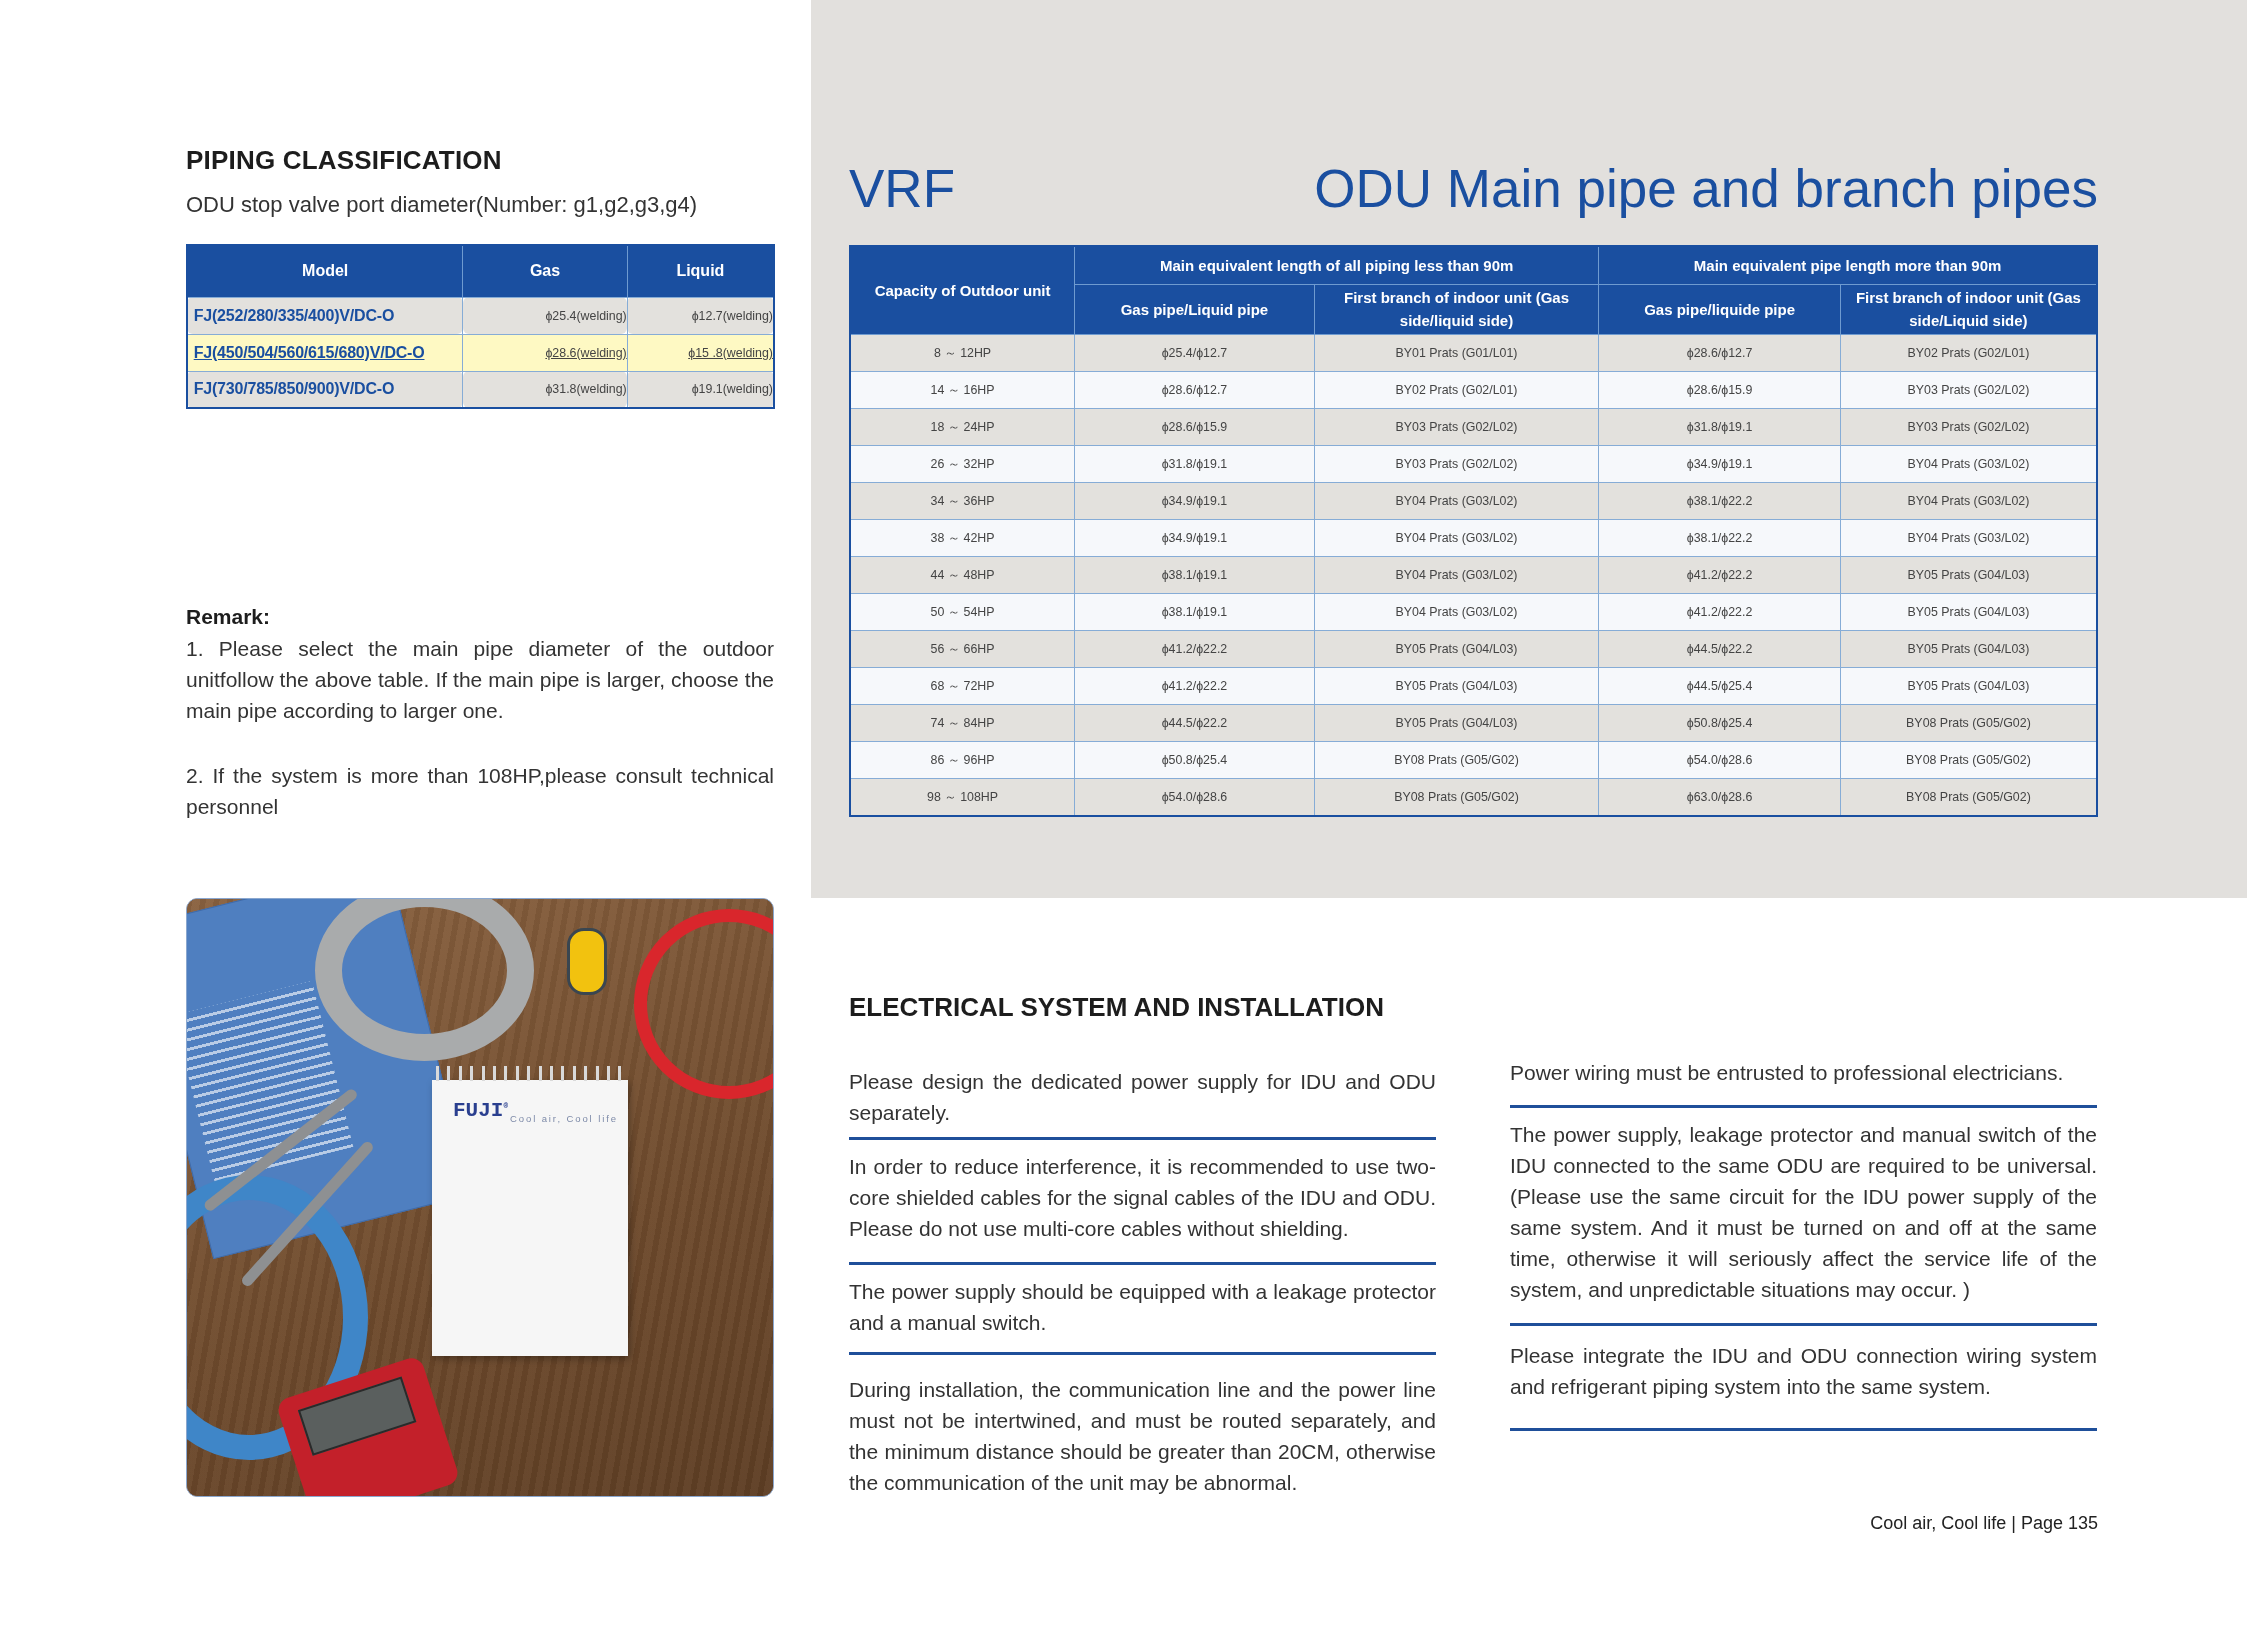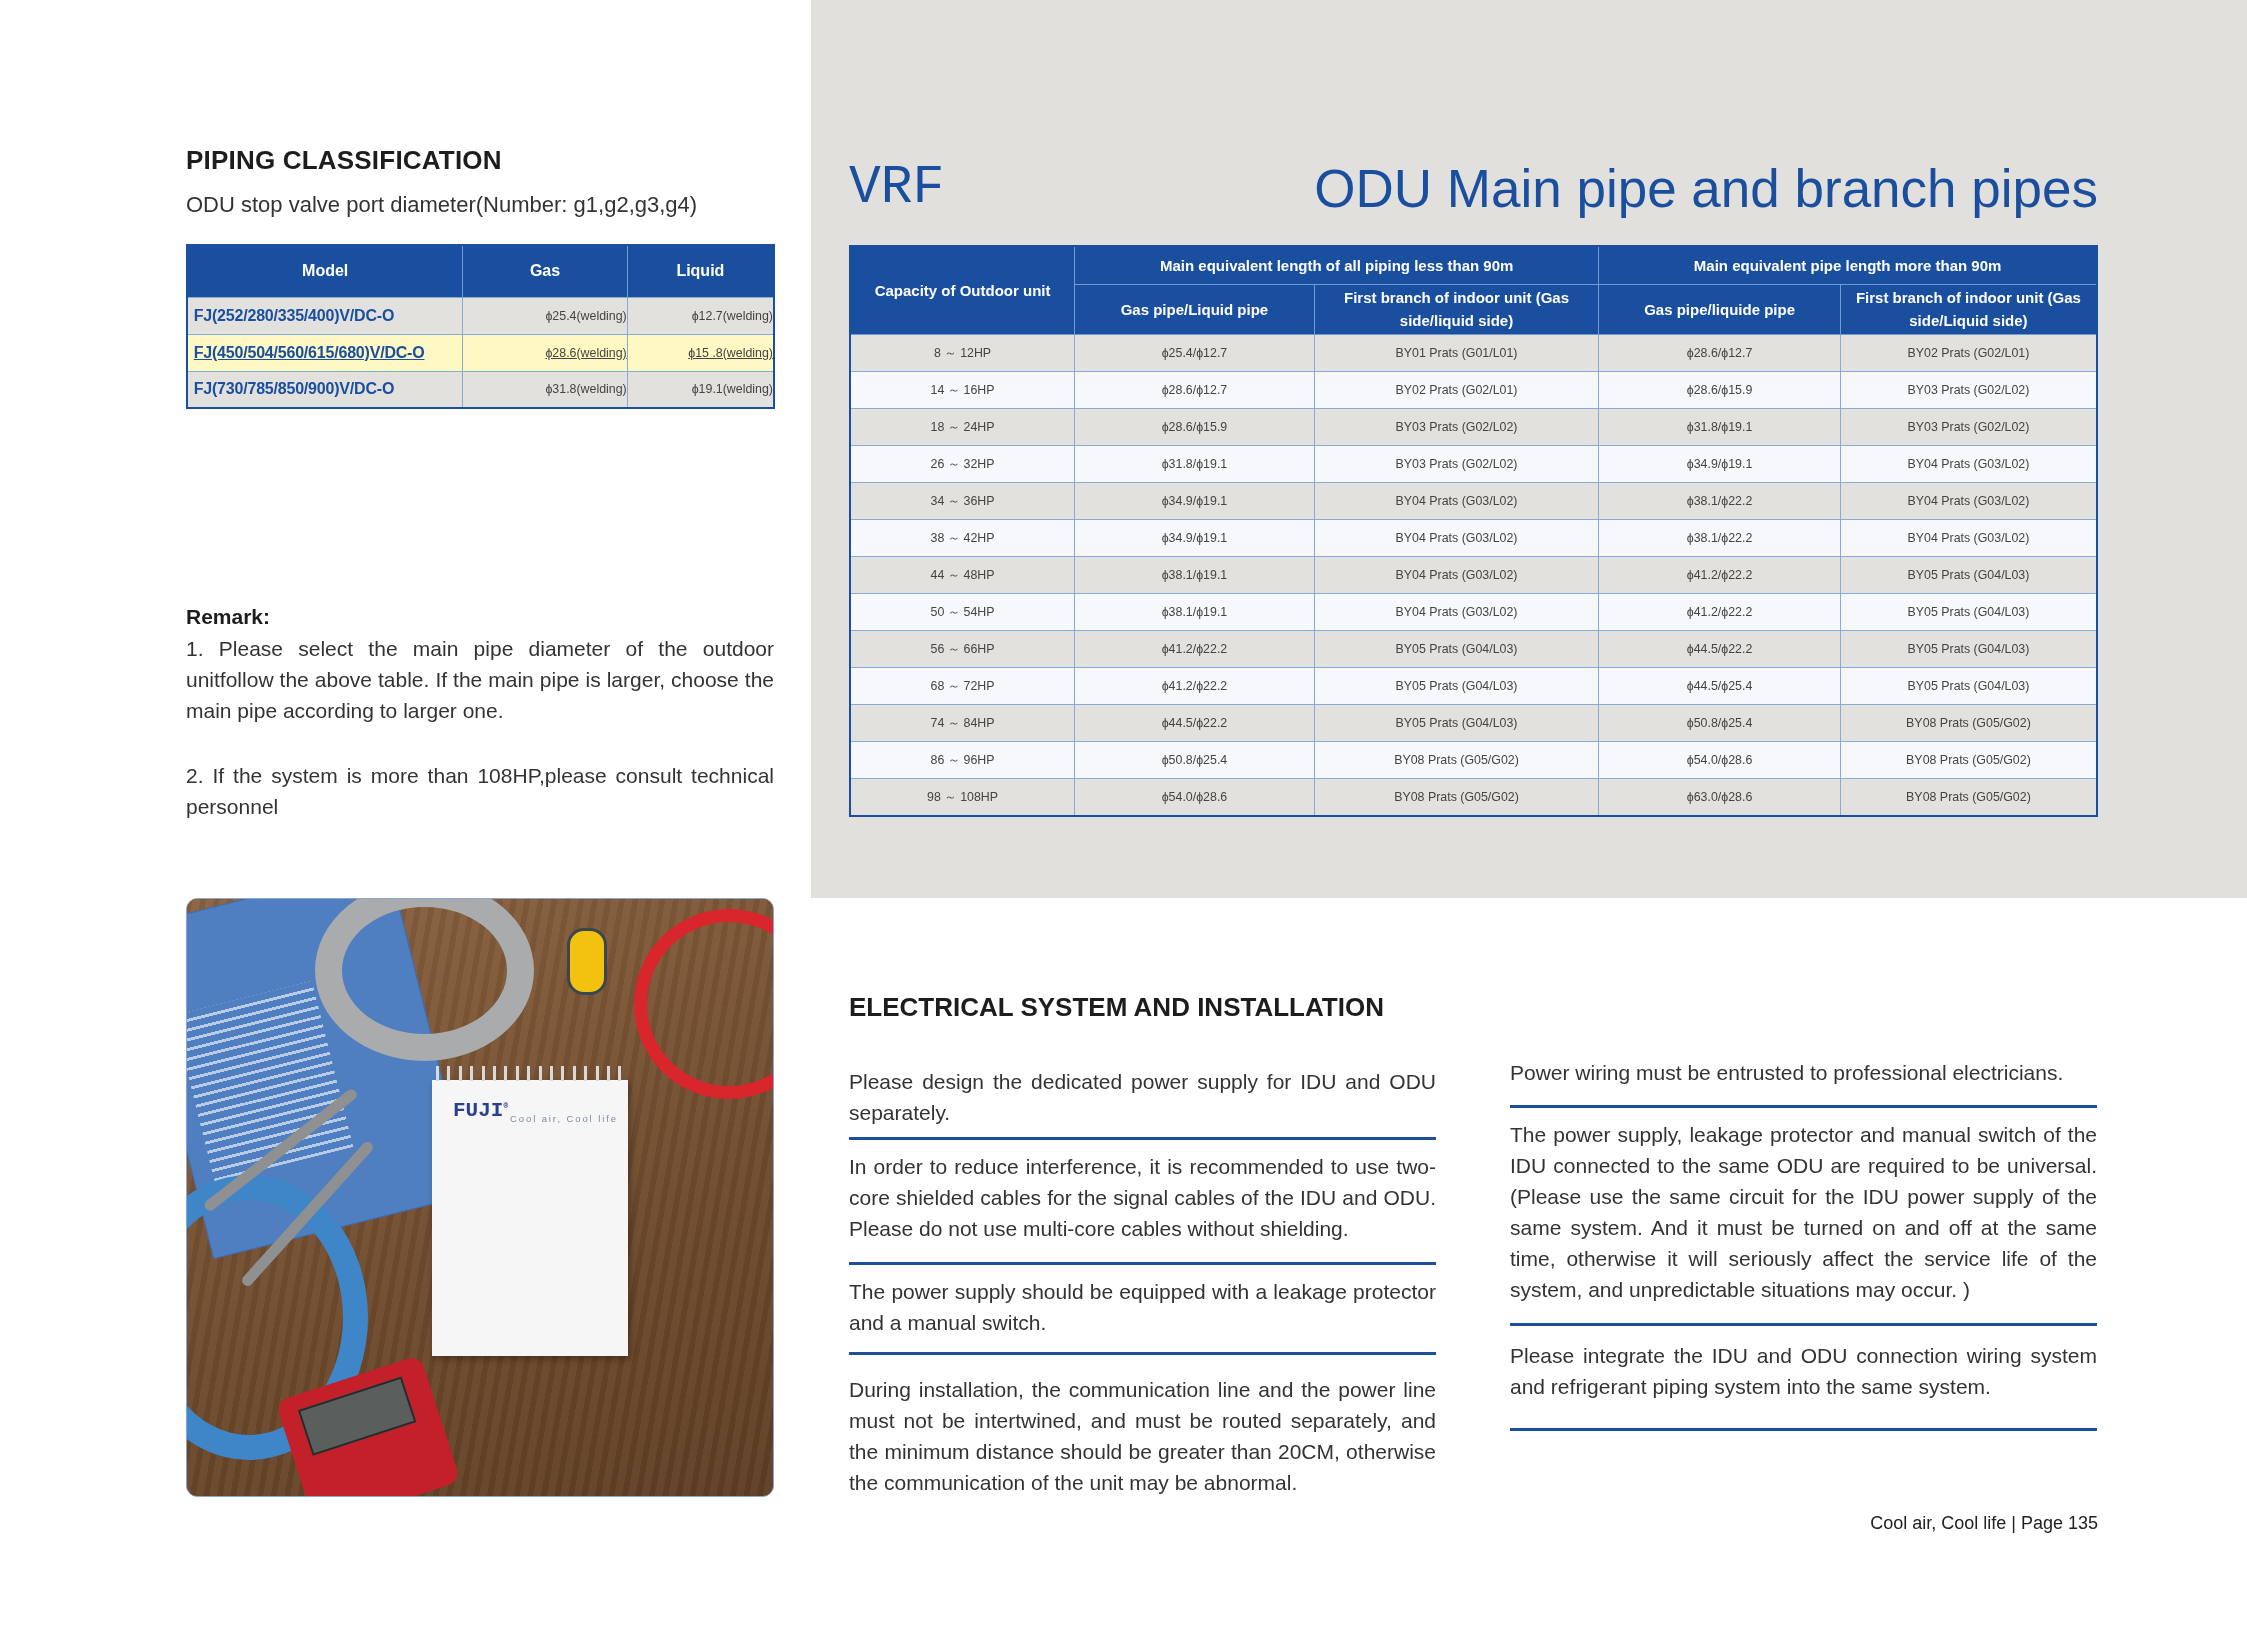--- a/index.html
+++ b/index.html
@@ -11,21 +11,21 @@
   
   .piping-title { position: absolute; left: 186px; top: 145px; font-size: 26px; font-weight: bold; color: #1d1d1d; letter-spacing: 0.2px; }
   .piping-sub { position: absolute; left: 186px; top: 192px; font-size: 22px; color: #333; }
 
   table { border-collapse: collapse; }
   .model-table { position: absolute; left: 186px; top: 244px; width: 589px; border: 2.9px solid #1a4fa0; }
   .model-table th { background: #1a4fa0; color: #fff; font-size: 16px; font-weight: bold; height: 52px; text-align: center; border-right: 1px solid #6f9bd0; }
   .model-table th:last-child { border-right: none; }
   .model-table td { height: 37px; font-size: 12.4px; text-align: right; color: #444; border: 1px solid #86acd6; }
   .model-table td.model { text-align: left; padding-left: 5.7px; color: #1a4fa0; font-weight: bold; font-size: 16px; letter-spacing: -0.2px; }
-  .model-table tr.odd td { background: #e3e1dd; }
+  .model-table tr.odd td { background: #e3e1dd; border-radius: 6px; }
   .model-table tr.even td { background: #fef9c3; text-decoration: underline; }
 
   .remark-title { position: absolute; left: 186px; top: 605px; font-size: 21px; font-weight: bold; color: #1d1d1d; }
   .remark-text { position: absolute; left: 186px; width: 588px; font-size: 21px; line-height: 31px; color: #333; text-align: justify; }
   .remark-1 { top: 633px; }
   .remark-2 { top: 760px; }
 
   .photo { position: absolute; left: 186px; top: 898px; width: 588px; height: 599px; border-radius: 11.4px; overflow: hidden; border: 1px solid #8aa7cf; background: #7a5535; }
   .photo .wood { position: absolute; inset: 0; background:
       repeating-linear-gradient(100deg, rgba(0,0,0,0.05) 0 5.7px, rgba(255,255,255,0.03) 5.7px 13.3px),
@@ -40,21 +40,21 @@
   .photo .rings { position: absolute; left: 249px; top: 167px; width: 190px; height: 15px; background: repeating-linear-gradient(90deg, #d9d9d9 0 2.9px, transparent 2.9px 11.4px); }
   .photo .brand { position: absolute; left: 266px; top: 200px; font-family: Liberation Mono, monospace; font-weight: bold; color: #2a3f8f; font-size: 21px; }
   .photo .brand-tag { position: absolute; left: 323px; top: 214px; font-size: 9.5px; letter-spacing: 1.9px; color: #7d8aa8; }
   .photo .meter { position: absolute; left: 105px; top: 476px; width: 152px; height: 133px; background: #c3202a; border-radius: 13.3px; transform: rotate(-18deg); }
   .photo .meter::after { content: ""; position: absolute; left: 19px; top: 15px; width: 105px; height: 44px; background: #5a5f5e; border: 2.9px solid #2a2a2a; }
   .photo .probe { position: absolute; height: 11.4px; background: #8e9092; border-radius: 5.7px; transform-origin: left center; }
   .photo .probe.p1 { left: 19px; top: 304px; width: 190px; transform: rotate(-38deg); }
   .photo .probe.p2 { left: 57px; top: 380px; width: 190px; transform: rotate(-48deg); }
 
   
-  .vrf-title { position: absolute; left: 849px; top: 158px; font-size: 53px; color: #1a4fa0; font-family: Liberation Mono, monospace; }
+  .vrf-title { position: absolute; left: 849px; top: 158px; font-size: 53px; color: #1a4fa0; }
   .odu-title { position: absolute; right: 149px; top: 158px; font-size: 53px; color: #1a4fa0; }
 
   .odu-table { position: absolute; left: 849px; top: 245px; width: 1249px; border: 2.9px solid #1a4fa0; }
   .odu-table th { background: #1a4fa0; color: #fff; font-size: 15px; font-weight: bold; text-align: center; border: 1px solid #6f9bd0; line-height: 23px; padding: 1.9px 3.8px; }
   .odu-table tr.h1 th { height: 38px; }
   .odu-table tr.h2 th { height: 50px; }
   .odu-table td { height: 37px; font-size: 12.4px; text-align: center; color: #444; border: 1px solid #86acd6; }
   .odu-table tr.odd td { background: #e3e1dd; }
   .odu-table tr.even td { background: #f6f8fb; }
 

